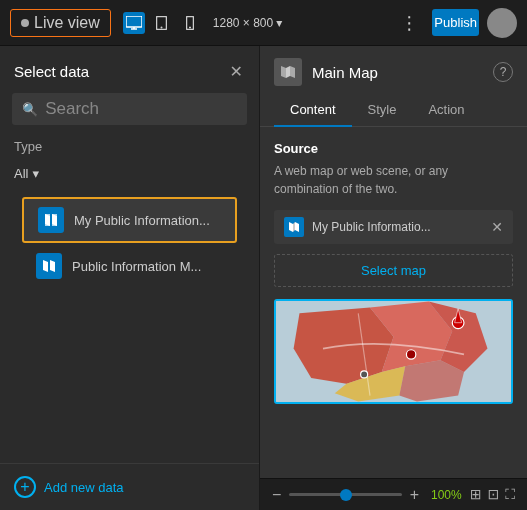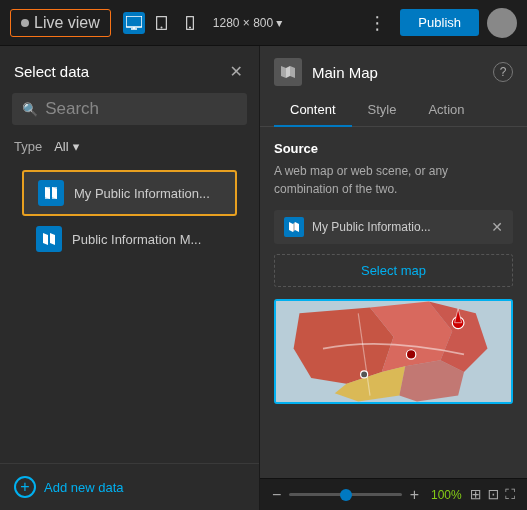--- a/index.html
+++ b/index.html
@@ -72,21 +72,21 @@
       border: none;
       color: #ccc;
       font-size: 18px;
       cursor: pointer;
       padding: 2px 6px;
     }
     .publish-btn {
       background: #0079c1;
       border: none;
       color: #fff;
-      padding: 6px 18px;
+      padding: 6px 2px;
       border-radius: 3px;
       font-size: 13px;
       cursor: pointer;
       font-weight: 500;
       text-align: center;
     }
     .avatar {
       width: 30px; height: 30px;
       border-radius: 50%;
       background: #888;
@@ -141,23 +141,23 @@
       background: transparent;
       border: none;
       outline: none;
       color: #ccc;
       font-size: 17px;
       flex: 1;
     }
     .search-box input::placeholder { color: #888; }
     .type-row {
       display: flex;
-      align-items: center;
       padding: 4px 14px 10px;
       gap: 12px;
+      flex-direction: column;
     }
     .type-label {
       color: #aaa;
       font-size: 13px;
     }
     .type-select {
       background: transparent;
       border: none;
       color: #ccc;
       font-size: 13px;

